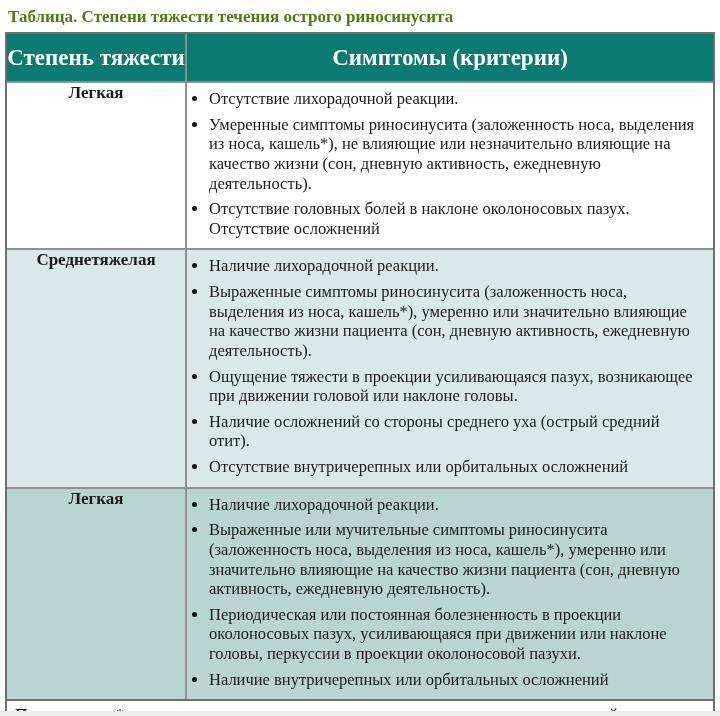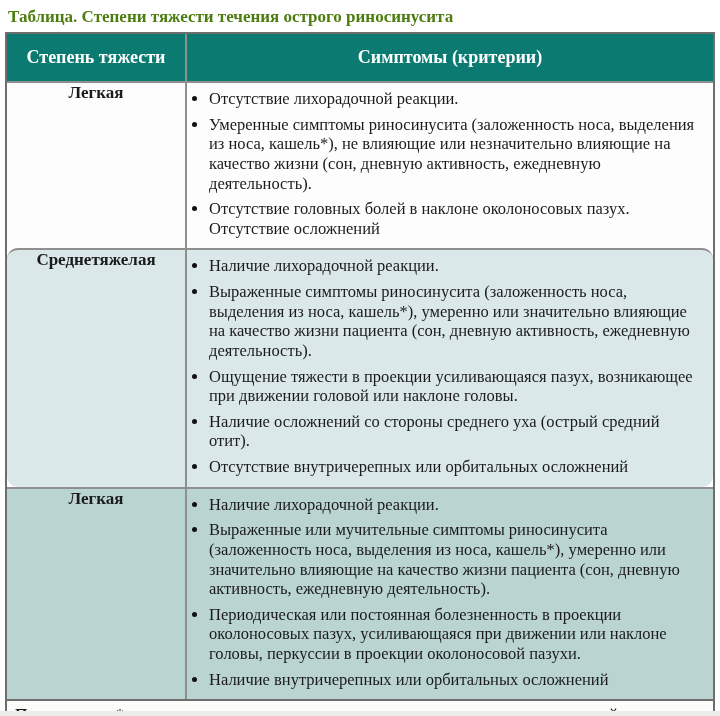--- a/index.html
+++ b/index.html
@@ -26,28 +26,28 @@
     background: #fff;
   }
   .thead, .trow { display: grid; grid-template-columns: 180px 1fr; }
   .thead {
     background: var(--header-bg, #0b7a70);
     height: 47px;
   }
   .th {
     color: var(--header-text, #ffffff);
     font-weight: bold;
-    font-size: 18px;
+    font-size: 23px;
     display: flex; align-items: center; justify-content: center;
     text-align: center;
   }
   .th1 { border-right: 2px solid var(--border-inner, #8f8f8f); }
   .trow { border-top: 2px solid var(--border-inner, #8f8f8f); }
   .row-mild     { background: var(--row-mild-bg, #fdfdfd);  min-height: 158px; }
-  .row-moderate { background: var(--row-moderate-bg, #dbe8ea); min-height: 229px; border-radius: 11px; }
+  .row-moderate { background: var(--row-moderate-bg, #dbe8ea); min-height: 229px; }
   .row-severe   { background: var(--row-severe-bg, #bad4d2);  min-height: 200px; }
   .td-sev {
     border-right: 2px solid var(--border-inner, #8f8f8f);
     text-align: center;
     font-weight: bold;
     font-size: 17px;
     padding-top: 0;
   }
   .td-sym { padding: 6px 8px 4px 0; }
   .td-sym ul {

